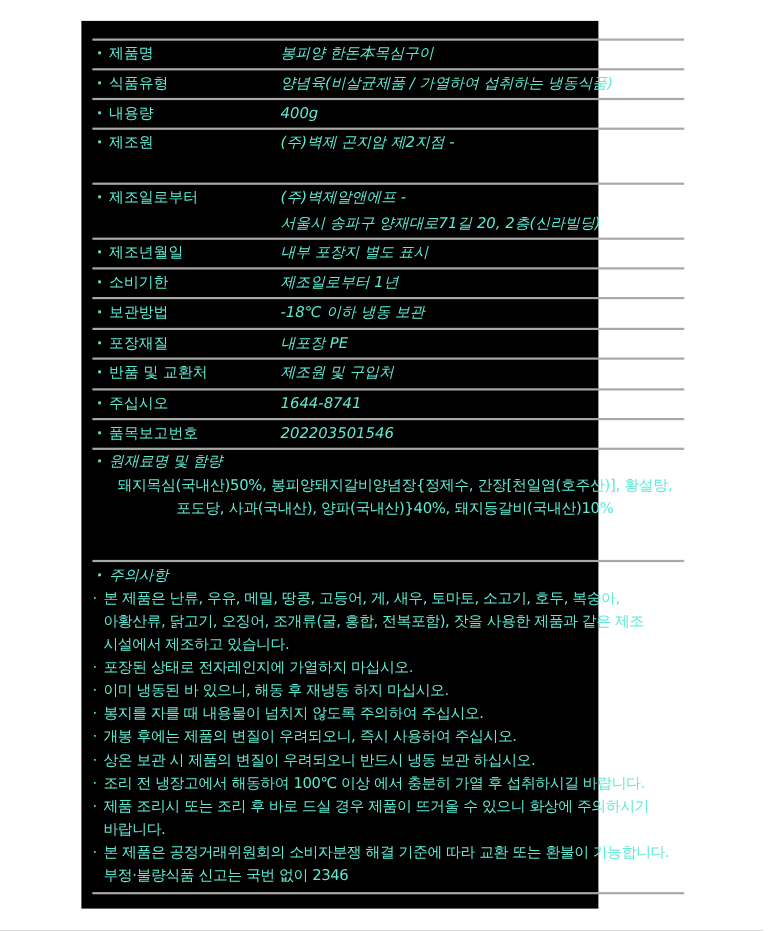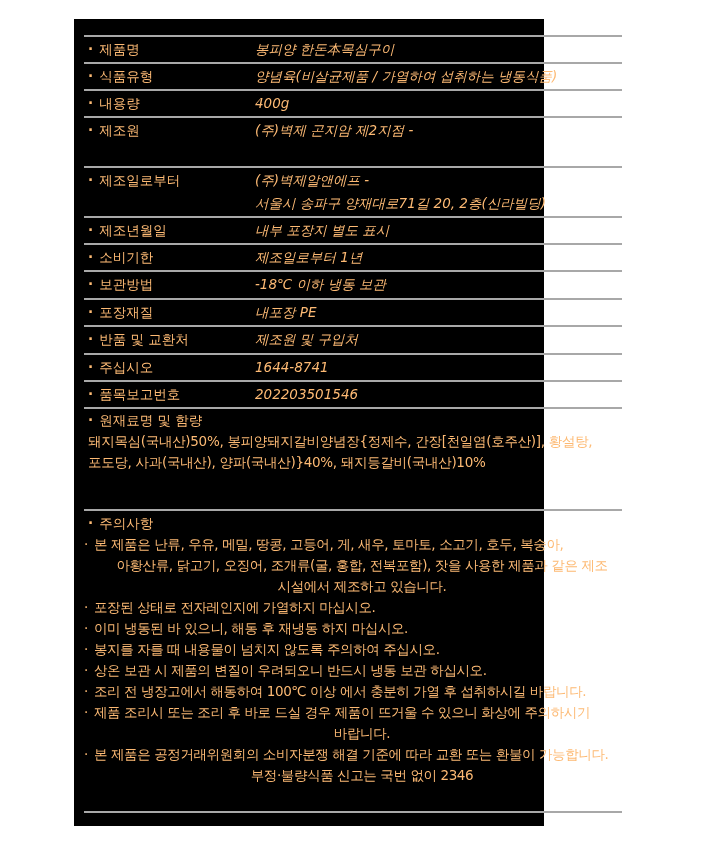--- a/index.html
+++ b/index.html
@@ -1,31 +1,31 @@
 <!DOCTYPE html>
 <html><head>
 <meta charset="utf-8">
 <style>
   html, body { margin: 0; padding: 0; background: #ffffff; }
   body { width: 710px; height: 846px; position: relative; overflow: hidden;
          font-family: "DejaVu Sans", "Liberation Sans", sans-serif; }
   .panel { position: absolute; left: 74px; top: 19px; width: 470px; height: 807px;
-           background: #000000; color: #fdba74; }
+           background: #000000; color: #5eead4; }
   .rule { position: absolute; left: 10px; width: 538px; height: 2px; background: #a8a8a8; }
   .row { position: absolute; left: 10px; width: 538px; font-size: 13.5px; line-height: 23px; }
   .row .label { position: absolute; left: 4px; top: 0; white-space: nowrap; }
   .row .label::before { content: "\00B7"; margin-right: 6px; font-weight: bold; }
   .row .value { position: absolute; left: 171px; top: 0; white-space: nowrap; font-style: italic; }
   .block { position: absolute; left: 10px; width: 546px; font-size: 13.5px; line-height: 21px; }
-  .block .head { padding-left: 4px; white-space: nowrap; }
+  .block .head { padding-left: 4px; white-space: nowrap; font-style: italic; }
   .block .head::before { content: "\00B7"; margin-right: 6px; font-weight: bold; }
-  .ing { padding-left: 4px; white-space: nowrap; letter-spacing: -0.3px; }
+  .ing { padding-left: 4px; white-space: nowrap; letter-spacing: -0.3px; text-align: center; }
   .note { white-space: nowrap; letter-spacing: -0.4px; }
   .note .b { display: inline-block; width: 10px; }
-  .note .cont { padding-left: 10px; text-align: center; }
+  .note .cont { padding-left: 10px; }
 </style>
 </head>
 <body>
 
 <div class="panel">
 
   <div class="rule" style="top:16px"></div>
   <div class="rule" style="top:43px"></div>
   <div class="rule" style="top:70px"></div>
   <div class="rule" style="top:97px"></div>
@@ -112,20 +112,23 @@
     <div class="note">
       <span class="b">·</span><span>포장된 상태로 전자레인지에 가열하지 마십시오.</span>
     </div>
     <div class="note">
       <span class="b">·</span><span>이미 냉동된 바 있으니, 해동 후 재냉동 하지 마십시오.</span>
     </div>
     <div class="note">
       <span class="b">·</span><span>봉지를 자를 때 내용물이 넘치지 않도록 주의하여 주십시오.</span>
     </div>
     <div class="note">
+      <span class="b">·</span><span>개봉 후에는 제품의 변질이 우려되오니, 즉시 사용하여 주십시오.</span>
+    </div>
+    <div class="note">
       <span class="b">·</span><span>상온 보관 시 제품의 변질이 우려되오니 반드시 냉동 보관 하십시오.</span>
     </div>
     <div class="note">
       <span class="b">·</span><span>조리 전 냉장고에서 해동하여 100℃ 이상 에서 충분히 가열 후 섭취하시길 바랍니다.</span>
     </div>
     <div class="note">
       <span class="b">·</span><span>제품 조리시 또는 조리 후 바로 드실 경우 제품이 뜨거울 수 있으니 화상에 주의하시기</span>
       <div class="cont">바랍니다.</div>
     </div>
     <div class="note">

